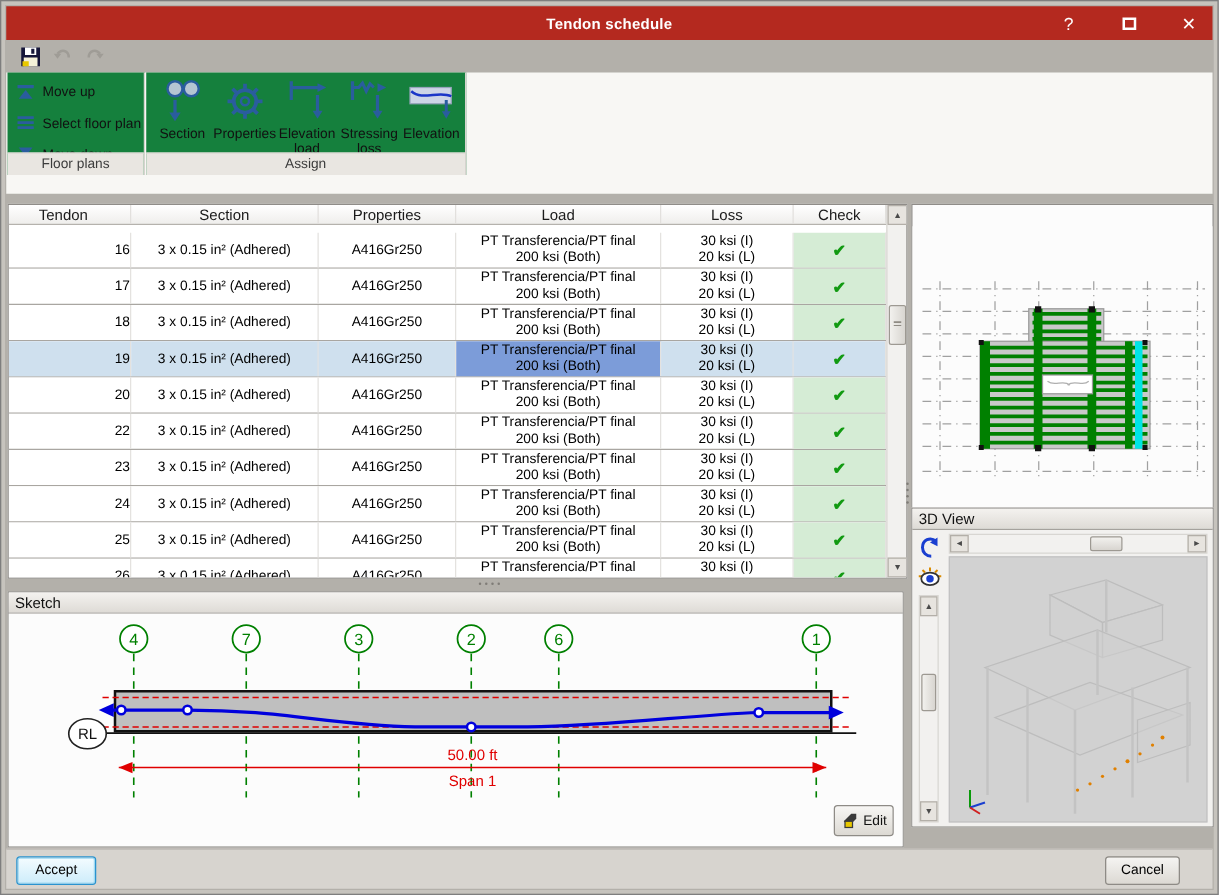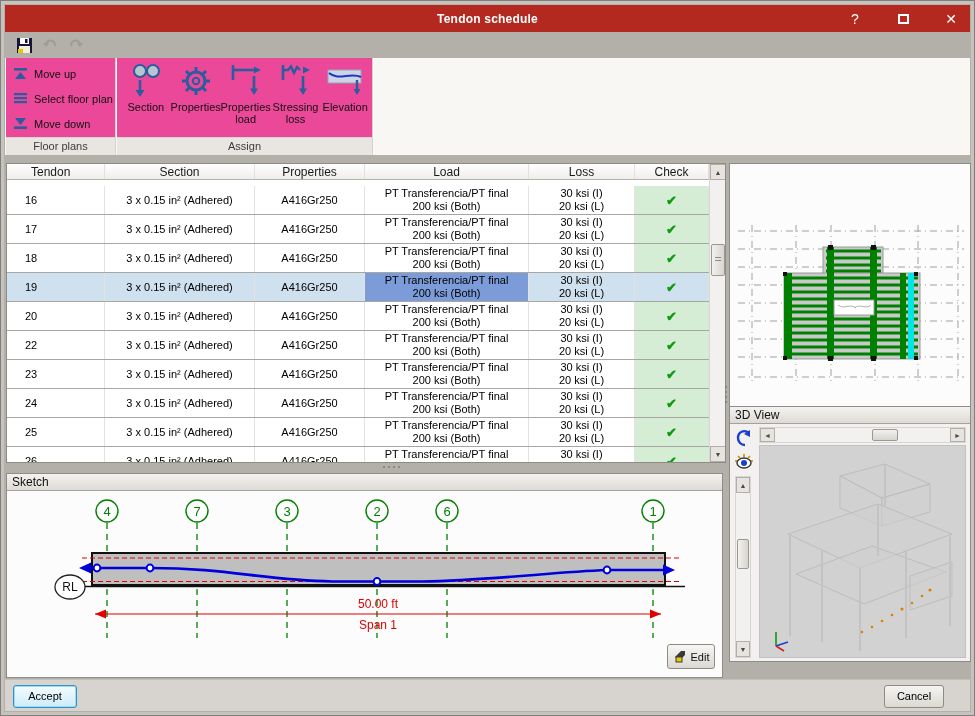--- a/index.html
+++ b/index.html
@@ -17,21 +17,21 @@
   .tb-btn { color:#fff; font-size:14px; width:22px; text-align:center; cursor:default; }
   .maximize-box { width:11px; height:10px; border:2px solid #fff; display:inline-block; }
 
   
   .quickbar { position:absolute; left:4px; top:31px; right:4px; height:26px; background:#b3b0aa;
               display:flex; align-items:center; gap:8px; padding-left:10px; }
   .qb-icon { width:18px; height:18px; display:flex; align-items:center; justify-content:center; }
 
   
   .ribbon { position:absolute; left:4px; top:57px; right:4px; height:97px; background:#f8f7f4; }
-  .rgroup { position:absolute; top:0; height:97px; background:#ec4899; border-right:1px solid #d6d3ce; }
+  .rgroup { position:absolute; top:0; height:82px; background:#15803d; border-right:1px solid #d6d3ce; }
   .rgroup .glabel { position:absolute; left:0; right:0; bottom:0; height:18px; background:#e9e6e1;
                     border-top:1px solid #dcd9d4; text-align:center; font-size:11px; color:#3c3c3c; line-height:17px; }
   .g-floor { left:1px; width:110px; }
   .g-assign { left:112px; width:256px; }
   .fp-item { display:flex; align-items:center; gap:6px; height:25px; padding-left:7px; font-size:11px; color:#111; cursor:default; }
   .fp-items { padding-top:3px; }
   .assign-items { display:flex; padding:3px 2px 0 4px; }
   .assign-item { width:50px; display:flex; flex-direction:column; align-items:center; font-size:11px; color:#111; cursor:default; }
   .assign-item .aicon { height:40px; display:flex; align-items:center; justify-content:center; }
   .assign-item .albl { text-align:center; line-height:12px; }
@@ -47,21 +47,21 @@
   .t-head { display:grid; grid-template-columns:98px 150px 110px 164px 106px 74px; height:16px;
             background:linear-gradient(#ffffff,#efeeec); border-bottom:1px solid #b5b2ad; }
   .t-head .h-cell { font-size:12px; color:#1a1a1a; display:flex; align-items:center; justify-content:center;
                     border-right:1px solid #e2e0dd; }
   .t-head .h-cell:first-child { justify-content:flex-start; padding-left:24px; }
   .t-body { position:absolute; left:0; top:22px; right:16px; bottom:0; overflow:hidden; }
   .t-row { display:grid; grid-template-columns:98px 150px 110px 164px 106px 74px; height:29px;
            border-bottom:1px solid #a9a6a1; background:#fff; }
   .t-cell { font-size:11px; color:#000; display:flex; flex-direction:column; align-items:center;
             justify-content:center; line-height:13px; border-right:1px solid #e4e2df; text-align:center; }
-  .c-tendon { align-items:flex-start; padding-left:18px; }
+  .c-tendon { align-items:flex-end; padding-left:18px; }
   .c-check { background:#d5ecd5; }
   .check-mark { color:#129A12; font-size:13px; font-weight:bold; }
   .t-row.selected .t-cell { background:#cfe0ee; }
   .t-row.selected .c-load { background:#7c9cd9; }
   .t-row.selected .c-check { background:#cfe0ee; }
 
   
   .vscroll { position:absolute; top:0; right:0; width:16px; bottom:0; background:#f2f1ef; border-left:1px solid #d8d6d2; }
   .sb-btn { position:absolute; left:0; width:16px; height:16px; background:#e7e4df; border:1px solid #b3afa8;
             font-size:7px; color:#4a4a4a; display:flex; align-items:center; justify-content:center; }
@@ -218,21 +218,21 @@
         <div class="assign-item">
           <span class="aicon">
             <svg width="38" height="38" viewBox="0 0 38 38">
               <line x1="6" y1="3" x2="6" y2="18" stroke="#2A5D9E" stroke-width="2.6"></line>
               <line x1="6" y1="8" x2="29" y2="8" stroke="#2A5D9E" stroke-width="2.6"></line>
               <path d="M34,8 L27,4.5 L27,11.5 Z" fill="#2A5D9E"></path>
               <line x1="27" y1="14" x2="27" y2="27" stroke="#2A5D9E" stroke-width="2.6"></line>
               <path d="M27,33 L23,26.5 L31,26.5 Z" fill="#2A5D9E"></path>
             </svg>
           </span>
-          <span class="albl">Properties load</span>
+          <span class="albl">Elevation load</span>
         </div>
         <div class="assign-item">
           <span class="aicon">
             <svg width="38" height="38" viewBox="0 0 38 38">
               <line x1="6" y1="3" x2="6" y2="18" stroke="#2A5D9E" stroke-width="2.6"></line>
               <path d="M6,8 L11,8 L14,4.5 L17,11 L20,5 L23,8" fill="none" stroke="#2A5D9E" stroke-width="2.4"></path>
               <path d="M33,8 L26,4.5 L26,11.5 Z" fill="#2A5D9E"></path>
               <line x1="26" y1="14" x2="26" y2="27" stroke="#2A5D9E" stroke-width="2.6"></line>
               <path d="M26,33 L22,26.5 L30,26.5 Z" fill="#2A5D9E"></path>
             </svg>

